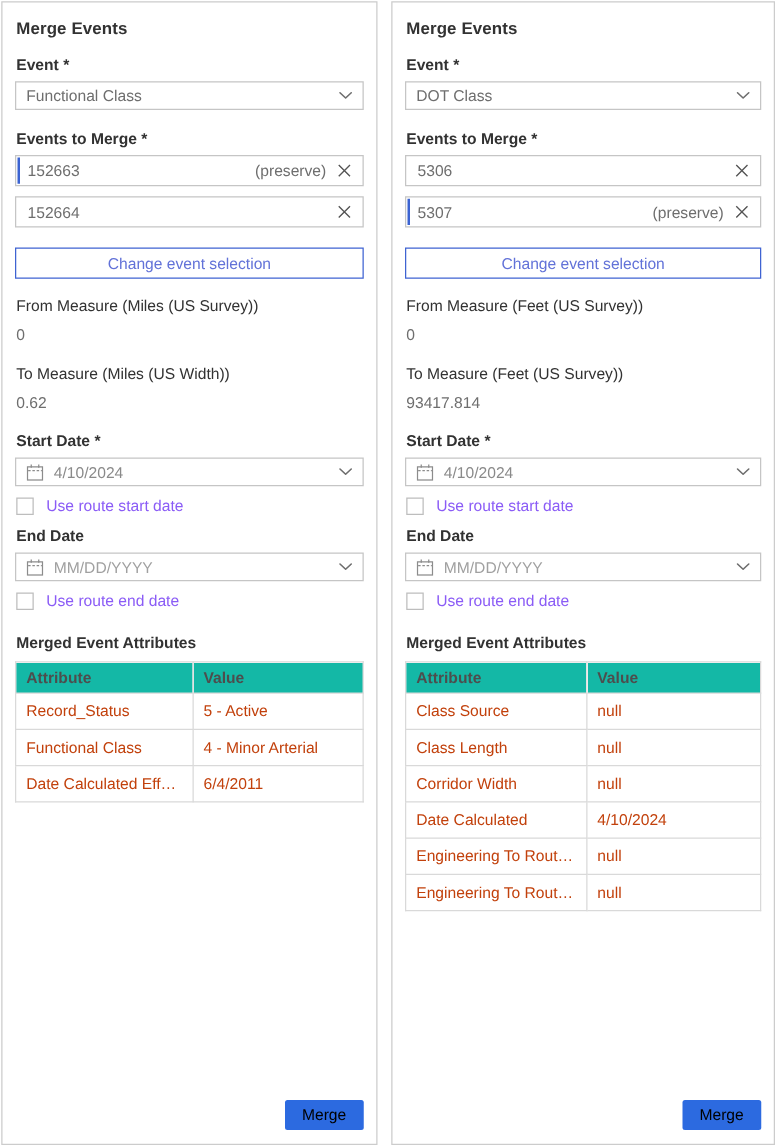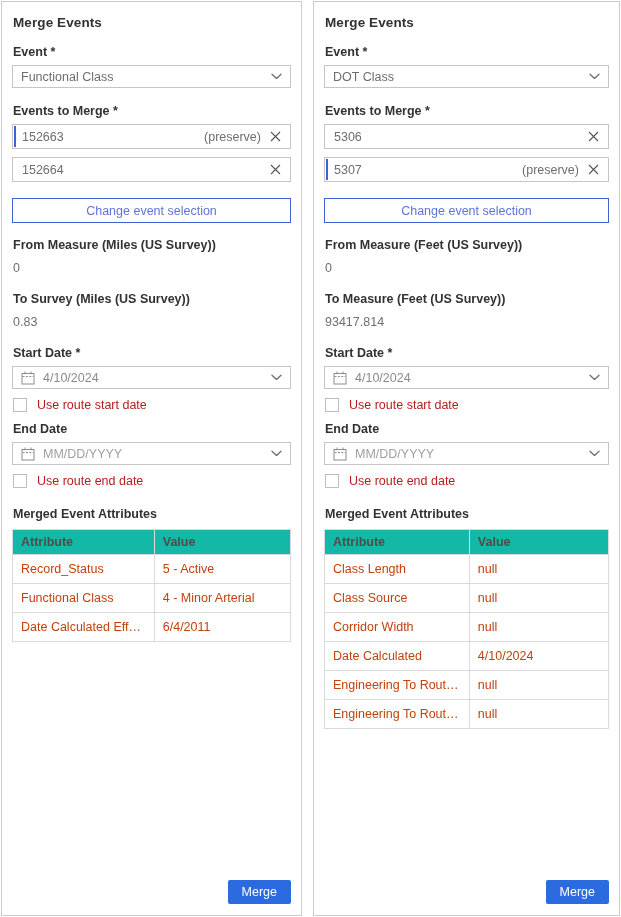--- a/index.html
+++ b/index.html
@@ -44,47 +44,47 @@
   .event-input .x-icon { margin-left: 0; }
   .event-input:not(.has-preserve) .preserve-label { margin-left: auto; }
 
   .change-btn {
     margin: 8px 0 15px; height: 25px; width: 100%;
     background: #fff; border: 1px solid #3f63d2; color: #6272d8;
     font-size: 12.5px; display: flex; align-items: center; justify-content: center;
     cursor: pointer; font-family: inherit; text-align: right;
   }
 
-  .measure-label { font-size: 12.5px; font-weight: bold; color: #323232; margin: 0 0 9px 1px; }
+  .measure-label { font-size: 12.5px; font-weight: normal; color: #323232; margin: 0 0 9px 1px; }
   .measure-value { font-size: 12.5px; color: #6e6e6e; margin: 0 0 17px 1px; }
 
   .date-box { margin-bottom: 9px; }
   .calendar-icon { color: #8c8c8c; display: inline-flex; margin-right: 8px; flex: none; }
   .date-text { color: #8a8a8a; }
   .date-text.placeholder { color: #a0a0a0; }
   .date-box .chevron-icon { margin-left: auto; }
 
   .checkbox-row { display: flex; align-items: center; margin: 0 0 10px 1px; }
   .checkbox { width: 14px; height: 14px; border: 1px solid #bdbdbd; background: #fff; margin-right: 10px; cursor: pointer; flex: none; }
-  .checkbox-label { font-size: 12.5px; color: #b91c1c; }
+  .checkbox-label { font-size: 12.5px; color: #8b5cf6; }
 
   .attributes-title { font-size: 12.5px; font-weight: bold; color: #323232; margin: 9px 0 8px 1px; }
 
   .attr-table { width: 100%; border-collapse: collapse; table-layout: fixed; }
   .attr-table th, .attr-table td {
     border: 1px solid #d9d9d9; text-align: left; font-size: 12.5px;
     padding: 0 8px; overflow: hidden; white-space: nowrap; text-overflow: ellipsis;
   }
   .attr-table th { height: 25px; background: #14b8a6; color: #4d4d4d; font-weight: bold; }
   .attr-table td { height: 29px; color: #c2410c; }
   .attr-table col.c1 { width: 51%; }
 
   .footer { margin-top: auto; display: flex; justify-content: flex-end; }
   .merge-btn {
-    background: #2c6ae0; color: #ffffff; border: none; border-radius: 2px;
+    background: #2c6ae0; color: #000000; border: none; border-radius: 2px;
     height: 24px; padding: 0 14px; font-size: 12.5px; font-family: inherit;
     display: flex; align-items: center; cursor: pointer;
   }
 </style>
 </head>
 <body>
 
 <div class="canvas">
 
   <div class="panel panel-left">
@@ -117,22 +117,22 @@
   <svg width="11" height="11" viewBox="0 0 11 11">
             <path d="M1 1l9 9M10 1l-9 9" fill="none" stroke="currentColor" stroke-width="1.1"></path>
           </svg>
 </span>
     </div>
 
     <button class="change-btn">Change event selection</button>
 
     <div class="measure-label">From Measure (Miles (US Survey))</div>
     <div class="measure-value">0</div>
-    <div class="measure-label">To Survey (Miles (US Survey))</div>
-    <div class="measure-value">0.83</div>
+    <div class="measure-label">To Measure (Miles (US Width))</div>
+    <div class="measure-value">0.62</div>
 
     <div class="field-label">Start Date *</div>
     <div class="date-box">
       <span class="calendar-icon">
   <svg width="14" height="14" viewBox="0 0 14 14">
             <rect x="1" y="2.5" width="12" height="10.5" fill="none" stroke="currentColor" stroke-width="1"></rect>
             <line x1="1.5" y1="5.5" x2="12.5" y2="5.5" stroke="currentColor" stroke-width="1" stroke-dasharray="2 1.4"></line>
             <line x1="4" y1="0.5" x2="4" y2="3.2" stroke="currentColor" stroke-width="1"></line>
             <line x1="10" y1="0.5" x2="10" y2="3.2" stroke="currentColor" stroke-width="1"></line>
           </svg>
@@ -295,25 +295,25 @@
           <col>
         </colgroup>
       <thead>
         <tr>
           <th>Attribute</th>
           <th>Value</th>
         </tr>
       </thead>
       <tbody>
         <tr>
+          <td>Class Source</td>
+          <td>null</td>
+        </tr>
+        <tr>
           <td>Class Length</td>
-          <td>null</td>
-        </tr>
-        <tr>
-          <td>Class Source</td>
           <td>null</td>
         </tr>
         <tr>
           <td>Corridor Width</td>
           <td>null</td>
         </tr>
         <tr>
           <td>Date Calculated</td>
           <td>4/10/2024</td>
         </tr>

